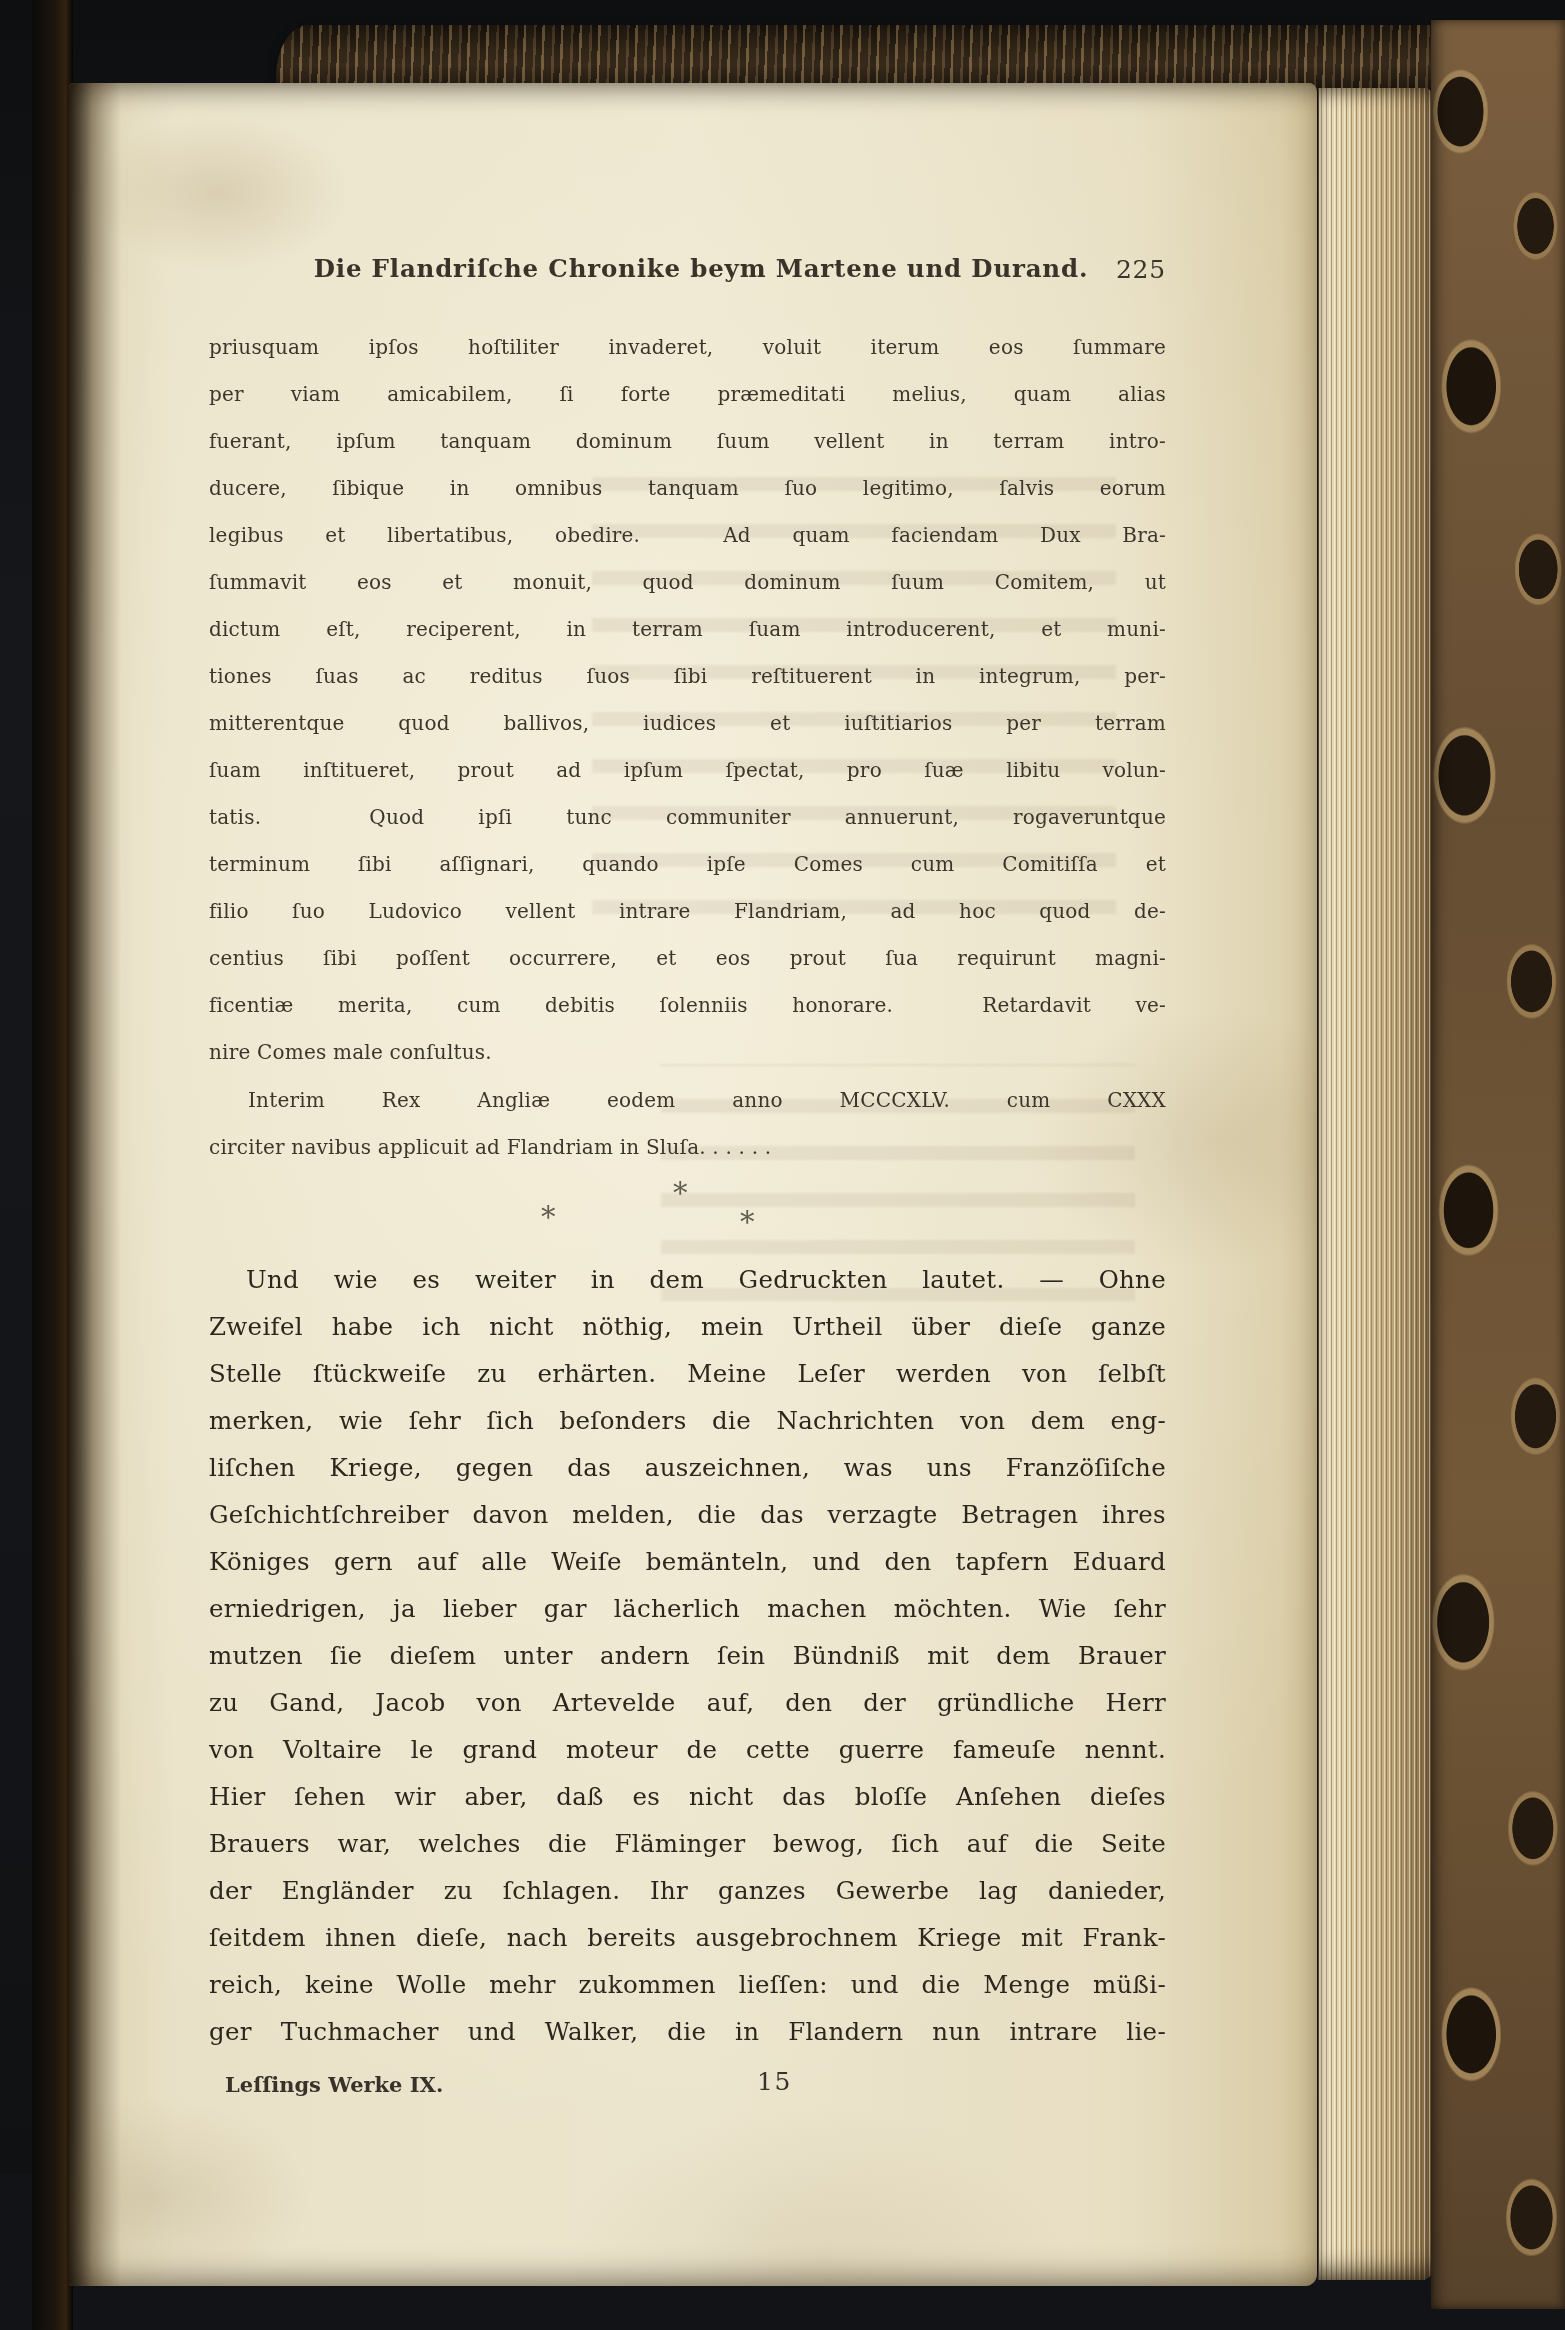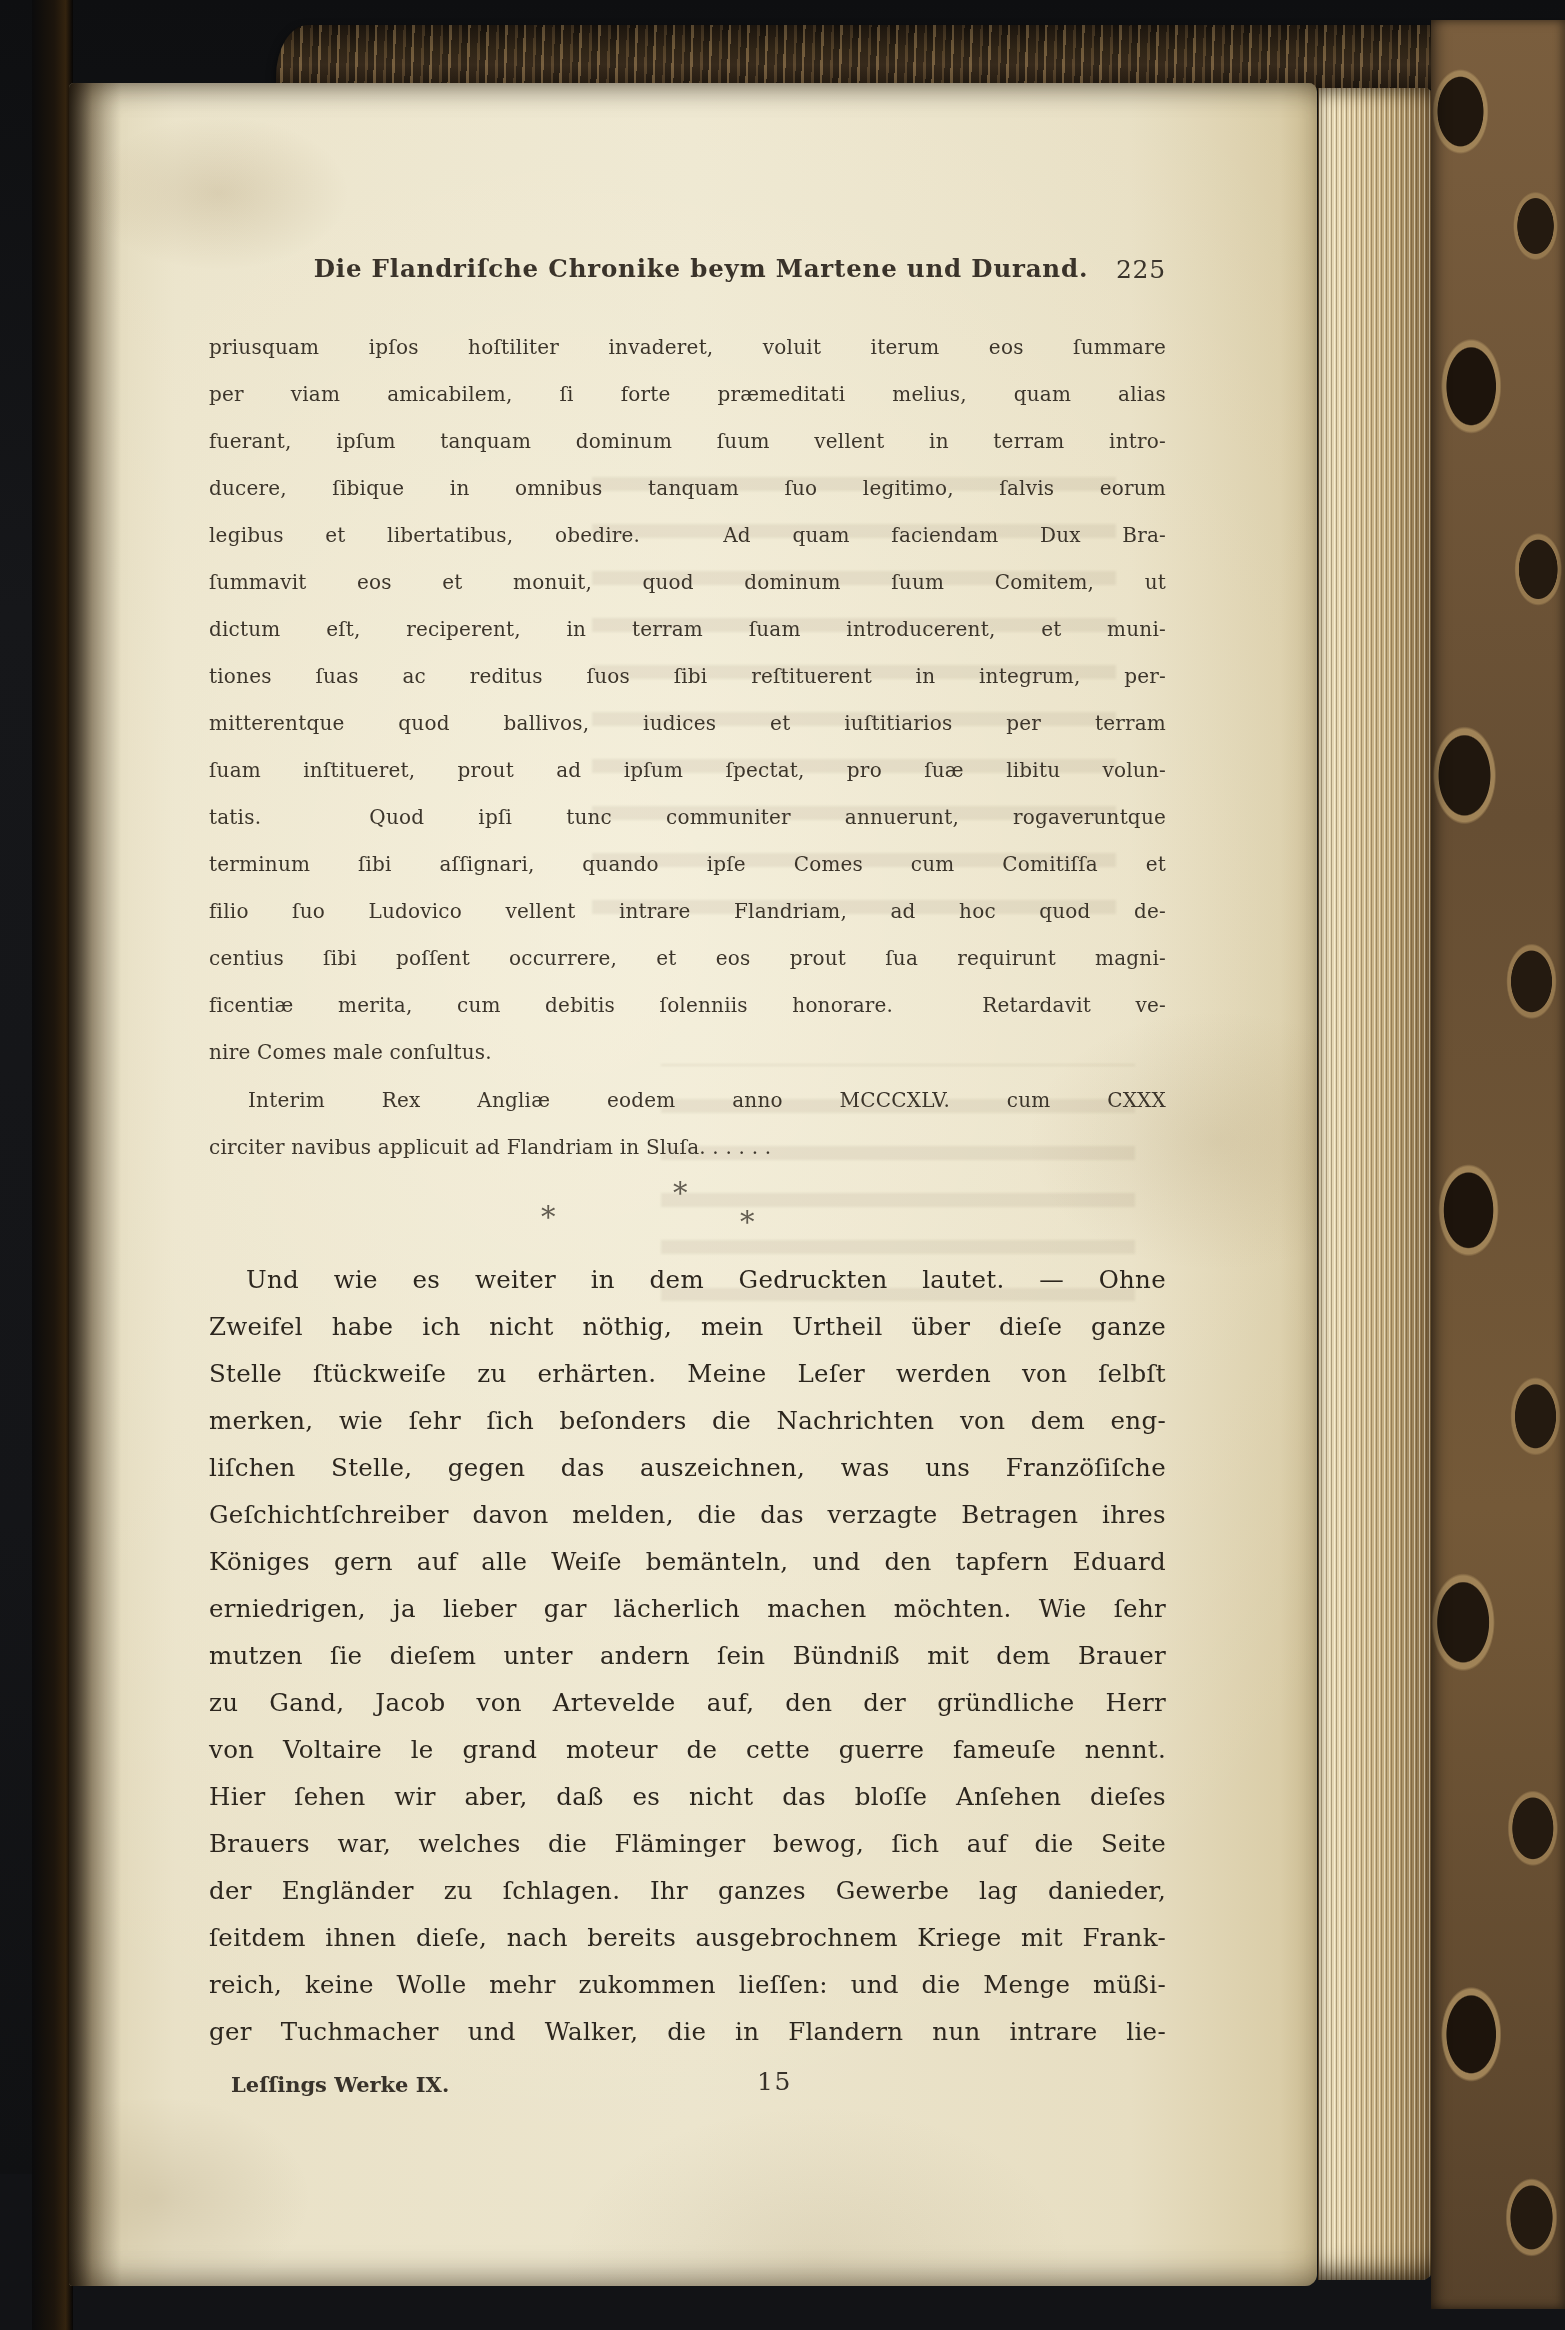--- a/index.html
+++ b/index.html
@@ -84,21 +84,21 @@
   .divider .ast { position:absolute; font-size:29px; color:#4a443a; opacity:0.85; }
   .ast1 { left:332px; top:29px; }
   .ast2 { left:464px; top:5px; }
   .ast3 { left:531px; top:34px; }
 
   .german { font-size:24.5px; font-weight:400; color:#2c261e; letter-spacing:0.3px; }
   .german .line:first-child { text-indent:37px; }
 
   .page-footer { position:relative; height:39px; margin-top:10px; }
   .page-footer .sig {
-    position:absolute; left:22px; top:6.8px; font-size:21px; font-weight:700; color:#38322a;
+    position:absolute; left:16px; top:6.8px; font-size:21px; font-weight:700; color:#38322a;
   }
   .page-footer .sheet {
     position:absolute; left:548px; top:1.7px; font-size:25px; letter-spacing:1.7px; color:#38322a;
   }
 
   .fore-edge {
     position:absolute; left:1318px; top:88px; width:115px; height:2192px;
     background:
       repeating-linear-gradient(90deg, rgba(255,250,230,0.55) 0 0.8px, rgba(0,0,0,0) 0.8px 2.5px, rgba(84,64,36,0.4) 2.5px 3.4px, rgba(0,0,0,0) 3.4px 5px),
       linear-gradient(90deg,#f0e5c4,#dcc99f 30%,#bda577 65%,#8d734b 92%,#6b5434);
@@ -176,21 +176,21 @@
         <span class="ast ast1">*</span>
         <span class="ast ast2">*</span>
         <span class="ast ast3">*</span>
       </div>
 
       <div class="para german">
           <div class="line">Und wie es weiter in dem Gedruckten lautet. — Ohne</div>
           <div class="line">Zweifel habe ich nicht nöthig, mein Urtheil über dieſe ganze</div>
           <div class="line">Stelle ſtückweiſe zu erhärten. Meine Leſer werden von ſelbſt</div>
           <div class="line">merken, wie ſehr ſich beſonders die Nachrichten von dem eng-</div>
-          <div class="line">liſchen Stelle, gegen das auszeichnen, was uns Franzöſiſche</div>
+          <div class="line">liſchen Kriege, gegen das auszeichnen, was uns Franzöſiſche</div>
           <div class="line">Geſchichtſchreiber davon melden, die das verzagte Betragen ihres</div>
           <div class="line">Königes gern auf alle Weiſe bemänteln, und den tapfern Eduard</div>
           <div class="line">erniedrigen, ja lieber gar lächerlich machen möchten. Wie ſehr</div>
           <div class="line">mutzen ſie dieſem unter andern ſein Bündniß mit dem Brauer</div>
           <div class="line">zu Gand, Jacob von Artevelde auf, den der gründliche Herr</div>
           <div class="line">von Voltaire le grand moteur de cette guerre fameuſe nennt.</div>
           <div class="line">Hier ſehen wir aber, daß es nicht das bloſſe Anſehen dieſes</div>
           <div class="line">Brauers war, welches die Fläminger bewog, ſich auf die Seite</div>
           <div class="line">der Engländer zu ſchlagen. Ihr ganzes Gewerbe lag danieder,</div>
           <div class="line">ſeitdem ihnen dieſe, nach bereits ausgebrochnem Kriege mit Frank-</div>

